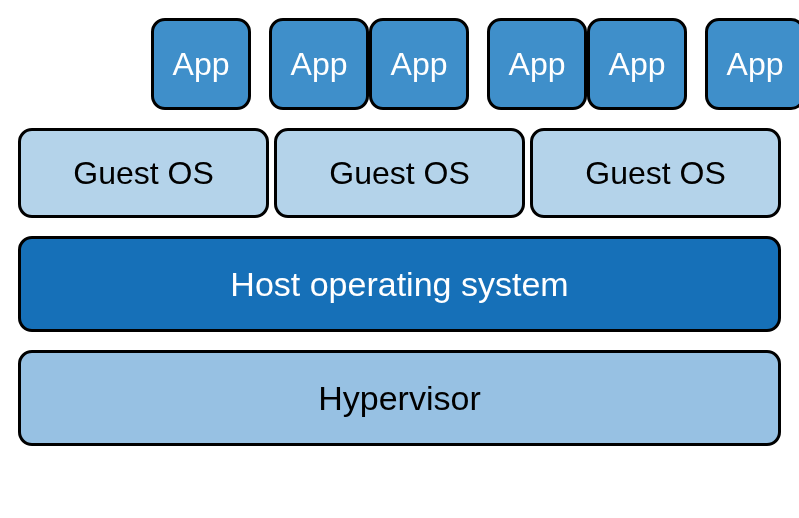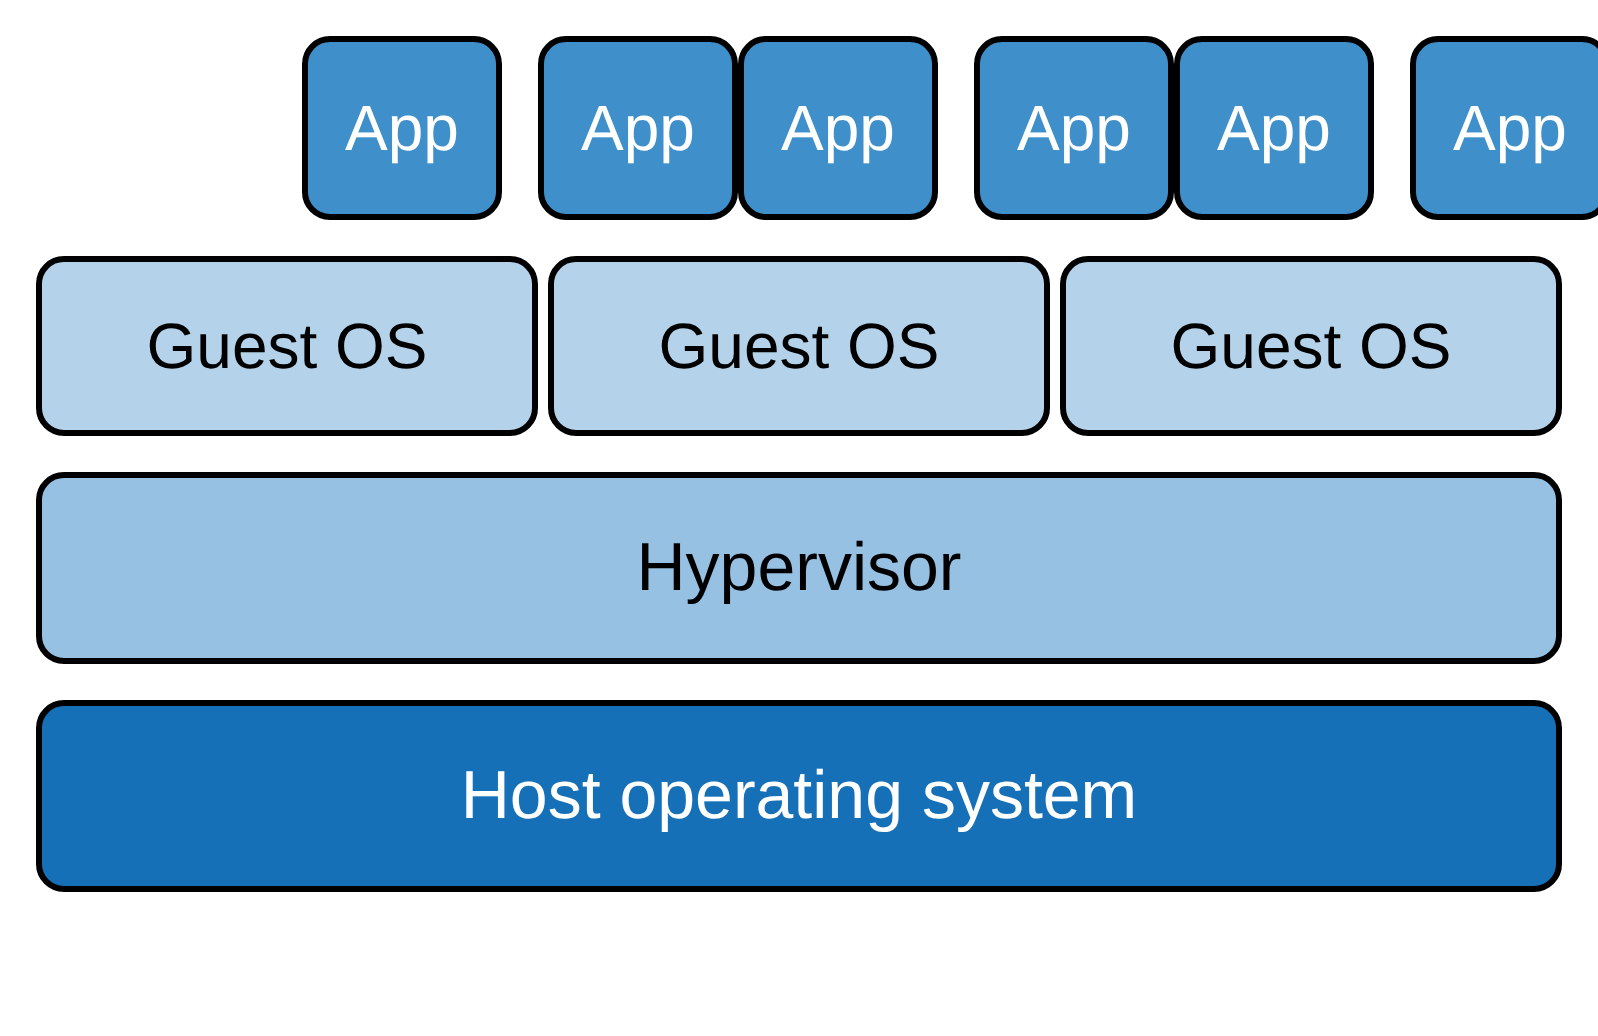--- a/index.html
+++ b/index.html
@@ -89,17 +89,17 @@
       <div class="box app">App</div>
     </div>
   </div>
 
   <div class="row">
     <div class="box guest">Guest OS</div>
     <div class="box guest">Guest OS</div>
     <div class="box guest">Guest OS</div>
   </div>
 
+  <div class="box host">Host operating system</div>
+
   <div class="box hypervisor">Hypervisor</div>
-
-  <div class="box host">Host operating system</div>
 
 </div>
 
 </body></html>

